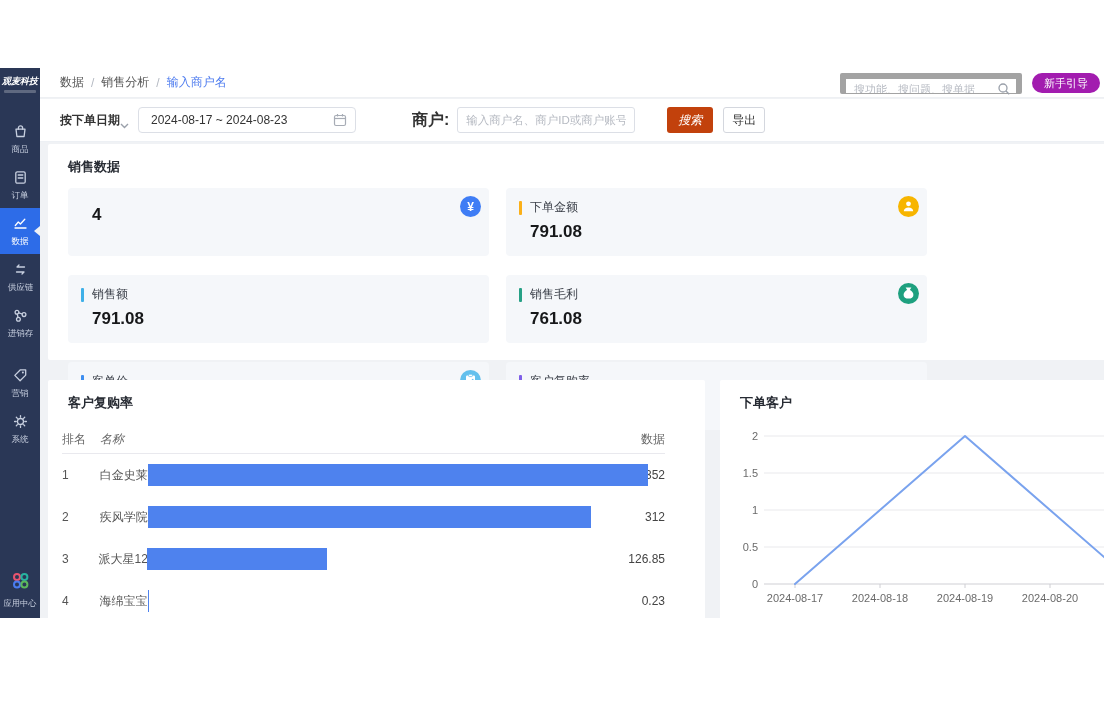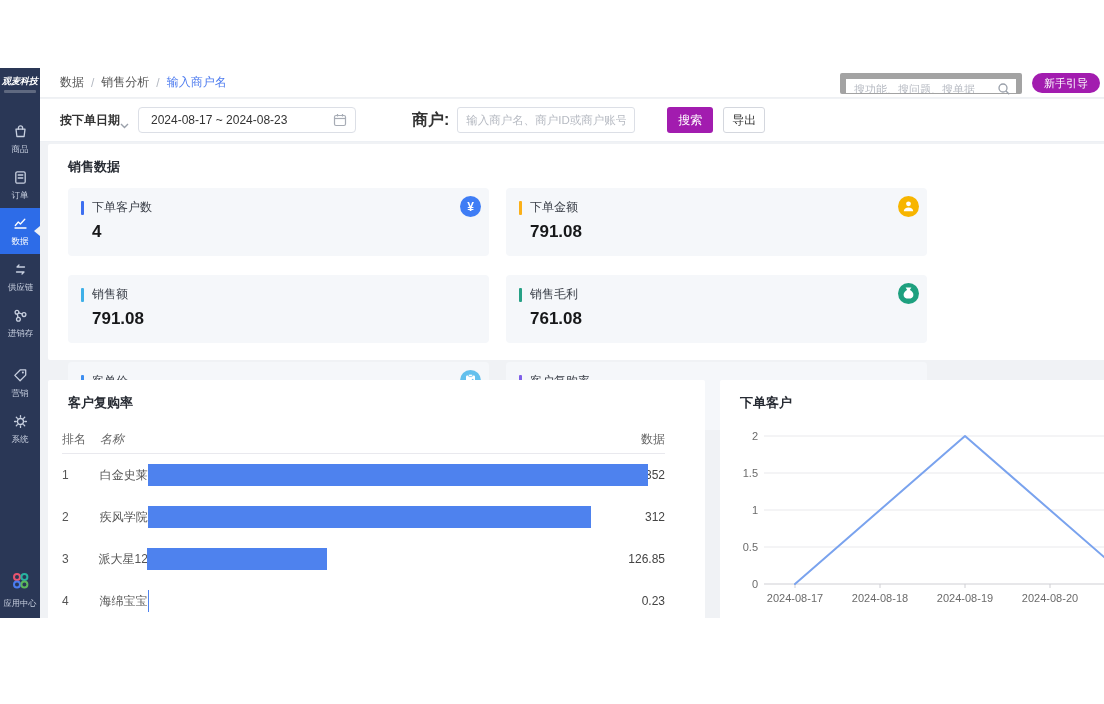--- a/index.html
+++ b/index.html
@@ -35,21 +35,21 @@
   .search-box .mag { position:absolute; right:5px; top:3px; }
   .btn-guide { height:20px; padding:0 12px; border:0; border-radius:10px; background:#a21caf; color:#fff; font-size:11px; cursor:pointer; font-family:"Liberation Sans",sans-serif; }
 
   .filterbar { position:absolute; left:0; top:31px; width:1064px; height:43px; background:#fff; border-bottom:1px solid #edf0f4; display:flex; align-items:center; padding-left:20px; }
   .ftype { display:flex; align-items:flex-end; gap:0; font-size:12px; font-weight:bold; color:#333; cursor:pointer; }
   .date-input { margin-left:9px; width:218px; height:26px; border:1px solid #dcdfe6; border-radius:4px; background:#fff; display:flex; align-items:center; padding:0 8px 0 12px; font-size:12px; color:#333; cursor:pointer; }
   .date-input span { flex:1; }
   .merchant-label { margin-left:56px; font-size:16px; font-weight:bold; color:#333; }
   .merchant-input { margin-left:8px; width:178px; height:26px; border:1px solid #dcdfe6; border-radius:3px; padding:0 8px; font-size:11.5px; color:#333; outline:none; font-family:"Liberation Sans",sans-serif; }
   .merchant-input::placeholder { color:#b6bac2; }
-  .btn-primary { margin-left:32px; width:46px; height:26px; border:0; border-radius:3px; background:#a21caf; color:#fff; font-size:12px; cursor:pointer; font-family:"Liberation Sans",sans-serif; }
+  .btn-primary { margin-left:32px; width:46px; height:26px; border:0; border-radius:3px; background:#c2410c; color:#fff; font-size:12px; cursor:pointer; font-family:"Liberation Sans",sans-serif;font-style:italic; }
   .btn-plain { margin-left:10px; width:42px; height:26px; border:1px solid #d4d7de; border-radius:3px; background:#fff; color:#333; font-size:12px; cursor:pointer; font-family:"Liberation Sans",sans-serif; }
 
   .panel { position:absolute; background:#fff; border-radius:2px; }
   .panel h3 { font-size:13px; color:#272b33; padding:14px 0 0 20px; }
   .panel-sales { left:8px; top:76px; width:1330px; height:216px; }
   .cards { display:flex; flex-wrap:wrap; gap:19px 17px; padding:12px 20px 0 20px; width:1330px; }
   .card { position:relative; width:421px; height:68px; background:#f5f7fa; border-radius:4px; padding:11px 14px 0 13px; }
   .card-head { display:flex; align-items:center; }
   .card-accent { width:3px; height:14px; border-radius:1px; }
   .card-label { margin-left:8px; font-size:12px; color:#3a3f48; }
@@ -205,24 +205,20 @@
         <label class="merchant-label">商户:</label>
         <input class="merchant-input" placeholder="输入商户名、商户ID或商户账号搜索" style="">
         <button class="btn-primary">搜索</button>
         <button class="btn-plain">导出</button>
       </div>
 
       <section class="panel panel-sales">
         <h3>销售数据</h3>
         <div class="cards" id="cards">
             <div class="card">
-              <div class="card-head">
-                <span class="card-accent" style="background:#3D6FF0"></span>
-                <span class="card-label">下单客户数</span>
-              </div>
               <div class="card-value">4</div>
               <span class="card-icon" style="background:#3F7DF5">
                 <svg width="21" height="21" viewBox="0 0 21 21">
                   <text x="10.5" y="15" font-size="12" font-weight="bold" fill="#fff" text-anchor="middle" font-family="Liberation Sans, sans-serif">¥</text>
                 </svg>
               </span>
             </div>
             <div class="card">
               <div class="card-head">
                 <span class="card-accent" style="background:#FBB019"></span>

